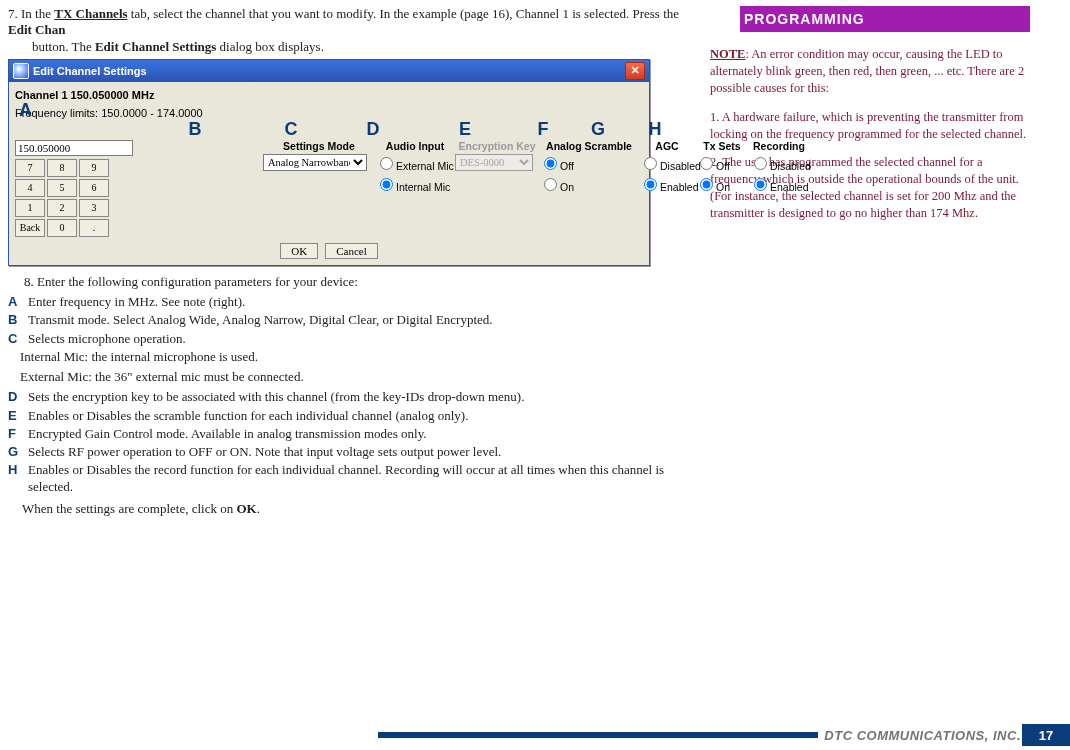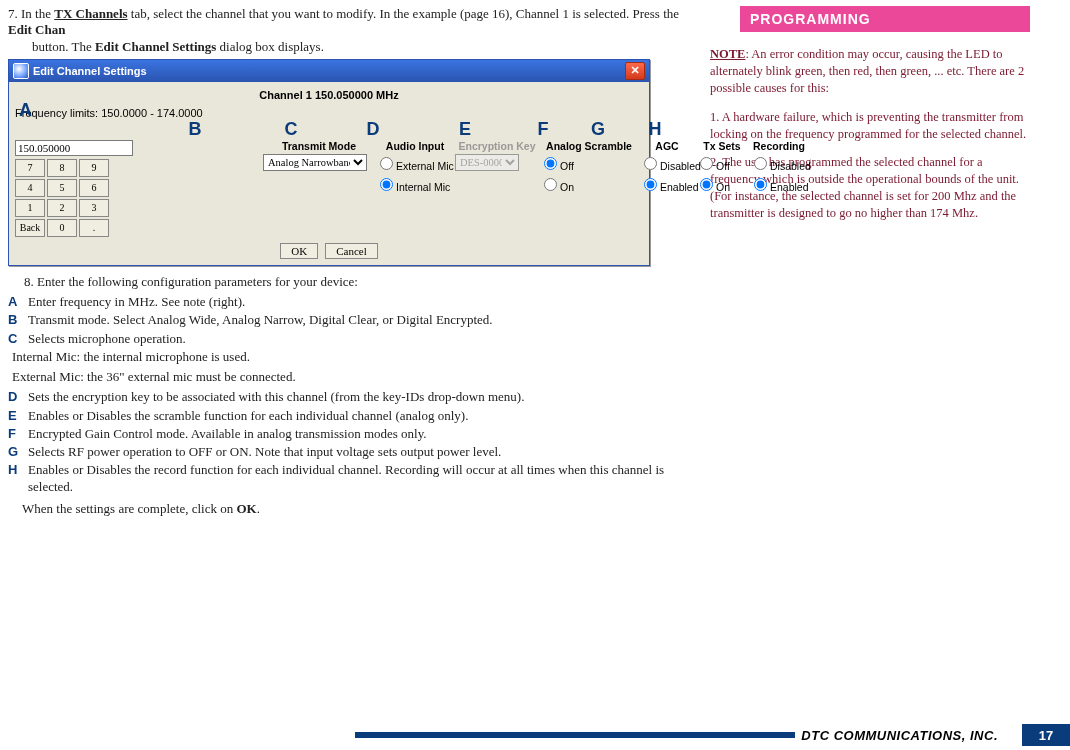--- a/index.html
+++ b/index.html
@@ -4,32 +4,32 @@
 <style>
   body{margin:0;font-family:Georgia,'Times New Roman',serif;font-size:13px;color:#222;background:#fff;width:1070px;height:750px;position:relative}
   .page{display:flex;gap:12px;padding:0 0 0 8px}
   .left{width:690px}
   .right{width:320px}
   .num-text{font-family:Georgia,serif;line-height:1.25}
   .bold{font-weight:bold}
   .under{text-decoration:underline}
   .step7{margin:6px 0 2px 0}
   .step7 .body{padding-left:24px}
-  .prog-head{background:#ec4899;color:#fff;font-family:Arial,Helvetica,sans-serif;font-weight:bold;font-size:14px;letter-spacing:1px;padding:5px 10px;margin:6px 0 14px 30px}
+  .prog-head{background:#a21caf;color:#fff;font-family:Arial,Helvetica,sans-serif;font-weight:bold;font-size:14px;letter-spacing:1px;padding:5px 4px;margin:6px 0 14px 30px}
   .note{font-family:Georgia,serif;font-size:12.5px;line-height:1.35;color:#7a1930}
   .note .nh{font-weight:bold}
   .note p{margin:0 0 12px 0}
   
   .dlg{width:640px;border:1px solid #2a54b0;background:#e9e7d9;font-family:Tahoma,Arial,sans-serif;font-size:11px;color:#000;margin:4px 0 6px 0;box-shadow:1px 1px 0 #9a9a9a}
   .titlebar{background:linear-gradient(#3a73e0,#2a54b0);color:#fff;display:flex;align-items:center;gap:4px;padding:2px 4px;font-weight:bold}
   .titlebar .ico{width:14px;height:14px;border:1px solid #fff;border-radius:2px;background:radial-gradient(circle at 5px 5px,#fff 0,#6fa0ff 60%,#2a54b0)}
   .titlebar .spacer{flex:1}
   .closebox{width:18px;height:16px;background:linear-gradient(#ff6a4a,#d23a1a);border:1px solid #a82a12;border-radius:2px;color:#fff;display:flex;align-items:center;justify-content:center;font-weight:bold;font-size:11px}
   .dlgbody{padding:4px 6px 6px 6px}
-  .chline{text-align:center;font-weight:bold;margin:3px 0 6px 0}
+  .chline{text-align:left;font-weight:bold;margin:3px 0 6px 0}
   .labelA{position:absolute;font-family:Arial,sans-serif;font-weight:900;font-size:18px;color:#0a3b7a}
   .rowhead{display:grid;grid-template-columns:124px 112px 80px 84px 100px 56px 54px 60px;font-family:Arial,Helvetica,sans-serif;font-weight:900;font-size:18px;color:#0a3b7a}
   .rowhead div{text-align:center}
   .fl{font-family:Tahoma,Arial;font-size:11px;color:#000}
   .freqline{margin:2px 0 2px 0}
   .freqinput{width:112px;font-family:Tahoma;font-size:11px;border:1px solid #7a7a7a;background:#fff;padding:1px 2px}
   .keypad{display:grid;grid-template-columns:repeat(3,30px);grid-auto-rows:18px;gap:2px}
   .kbtn{border:1px solid #888;background:#efeee0;font-family:Tahoma;font-size:10px;display:flex;align-items:center;justify-content:center;cursor:pointer}
   .lower{display:grid;grid-template-columns:124px 112px 80px 84px 100px 56px 54px 60px;gap:0}
   .colh{font-weight:bold;font-size:10.5px;text-align:center;padding-bottom:2px}
@@ -37,25 +37,25 @@
   .radiov input{margin-right:3px}
   .sel,.dd{border:1px solid #7a7a7a;background:#fff;font-family:Tahoma;font-size:10.5px;padding:0;height:17px}
   .dd.dis{background:#eee;color:#888}
   .btnrow{text-align:center;padding-top:6px}
   .wbtn{border:1px solid #888;background:#efeee0;font-family:Tahoma;font-size:11px;padding:1px 10px;margin:0 2px;cursor:pointer}
   .rel{position:relative}
   .step8{margin:8px 0 4px 16px}
   .listrow{display:flex;margin:2px 0 2px 0}
   .listrow .mk{width:20px;font-family:Arial,Helvetica,sans-serif;font-weight:900;font-size:13px;color:#0a3b7a}
   .listrow .txt{flex:1;padding-right:6px;line-height:1.25}
-  .sub{margin-left:4px;margin-bottom:4px}
+  .sub{margin-left:12px;margin-bottom:4px}
   .final{margin:6px 0 0 14px;line-height:1.3}
   .footer{position:absolute;bottom:4px;right:0;left:0;display:flex;align-items:center;justify-content:flex-end;gap:0}
   .footbar{height:6px;background:#0a3b7a;flex:1;margin-right:6px;max-width:440px}
-  .foottxt{font-family:Arial,Helvetica,sans-serif;font-style:italic;font-weight:bold;color:#000000;font-size:13px;letter-spacing:0.5px;margin-right:24px}
+  .foottxt{font-family:Arial,Helvetica,sans-serif;font-style:italic;font-weight:bold;color:#737373;font-size:13px;letter-spacing:0.5px;margin-right:1px}
   .pgnum{background:#0a3b7a;color:#fff;font-family:Arial,sans-serif;font-weight:bold;width:48px;height:22px;display:flex;align-items:center;justify-content:center;font-size:13px}
   select{font-family:Tahoma;font-size:10.5px}
 </style>
 </head>
 <body>
 
 <div class="page">
   <div class="left">
     <div class="step7 num-text">
       <span>7. In the </span><span class="bold under">TX Channels</span><span> tab, select the channel that you want to modify. In the example (page 16), Channel 1 is selected. Press the </span><span class="bold">Edit Chan</span>
@@ -99,33 +99,33 @@
                 <div class="kbtn">2</div>
                 <div class="kbtn">3</div>
                 <div class="kbtn">Back</div>
                 <div class="kbtn">0</div>
                 <div class="kbtn">.</div>
               </div>
           </div>
           <div style="flex:1">
             <div class="lower fl">
               <div></div>
-              <div class="colh">Transmit Mode</div>
+              <div class="colh">Settings Mode</div>
               <div class="colh">Audio Input</div>
               <div class="colh" style="color:#999">Encryption Key</div>
               <div class="colh">Analog Scramble</div>
               <div class="colh">AGC</div>
               <div class="colh">Tx Sets</div>
               <div class="colh">Recording</div>
             </div>
             <div class="lower fl">
               <div></div>
               <div><select class="sel" style="width:104px"><option>Analog Narrowband</option></select></div>
               <div class="radiov"><label><input type="radio" style=""><span>External Mic</span></label><br><label><input type="radio" checked="" style=""><span>Internal Mic</span></label></div>
-              <div><select class="dd dis" style="width:64px" disabled=""><option>DES-0000</option></select></div>
+              <div><select class="dd dis" style="width:78px" disabled=""><option>DES-0000</option></select></div>
               <div class="radiov"><label><input type="radio" checked="" style=""><span>Off</span></label><br><label><input type="radio" style=""><span>On</span></label></div>
               <div class="radiov"><label><input type="radio" style=""><span>Disabled</span></label><br><label><input type="radio" checked="" style=""><span>Enabled</span></label></div>
               <div class="radiov"><label><input type="radio" style=""><span>Off</span></label><br><label><input type="radio" checked="" style=""><span>On</span></label></div>
               <div class="radiov"><label><input type="radio" style=""><span>Disabled</span></label><br><label><input type="radio" checked="" style=""><span>Enabled</span></label></div>
             </div>
           </div>
         </div>
         <div class="btnrow">
           <button class="wbtn">OK</button>
           <button class="wbtn">Cancel</button>

